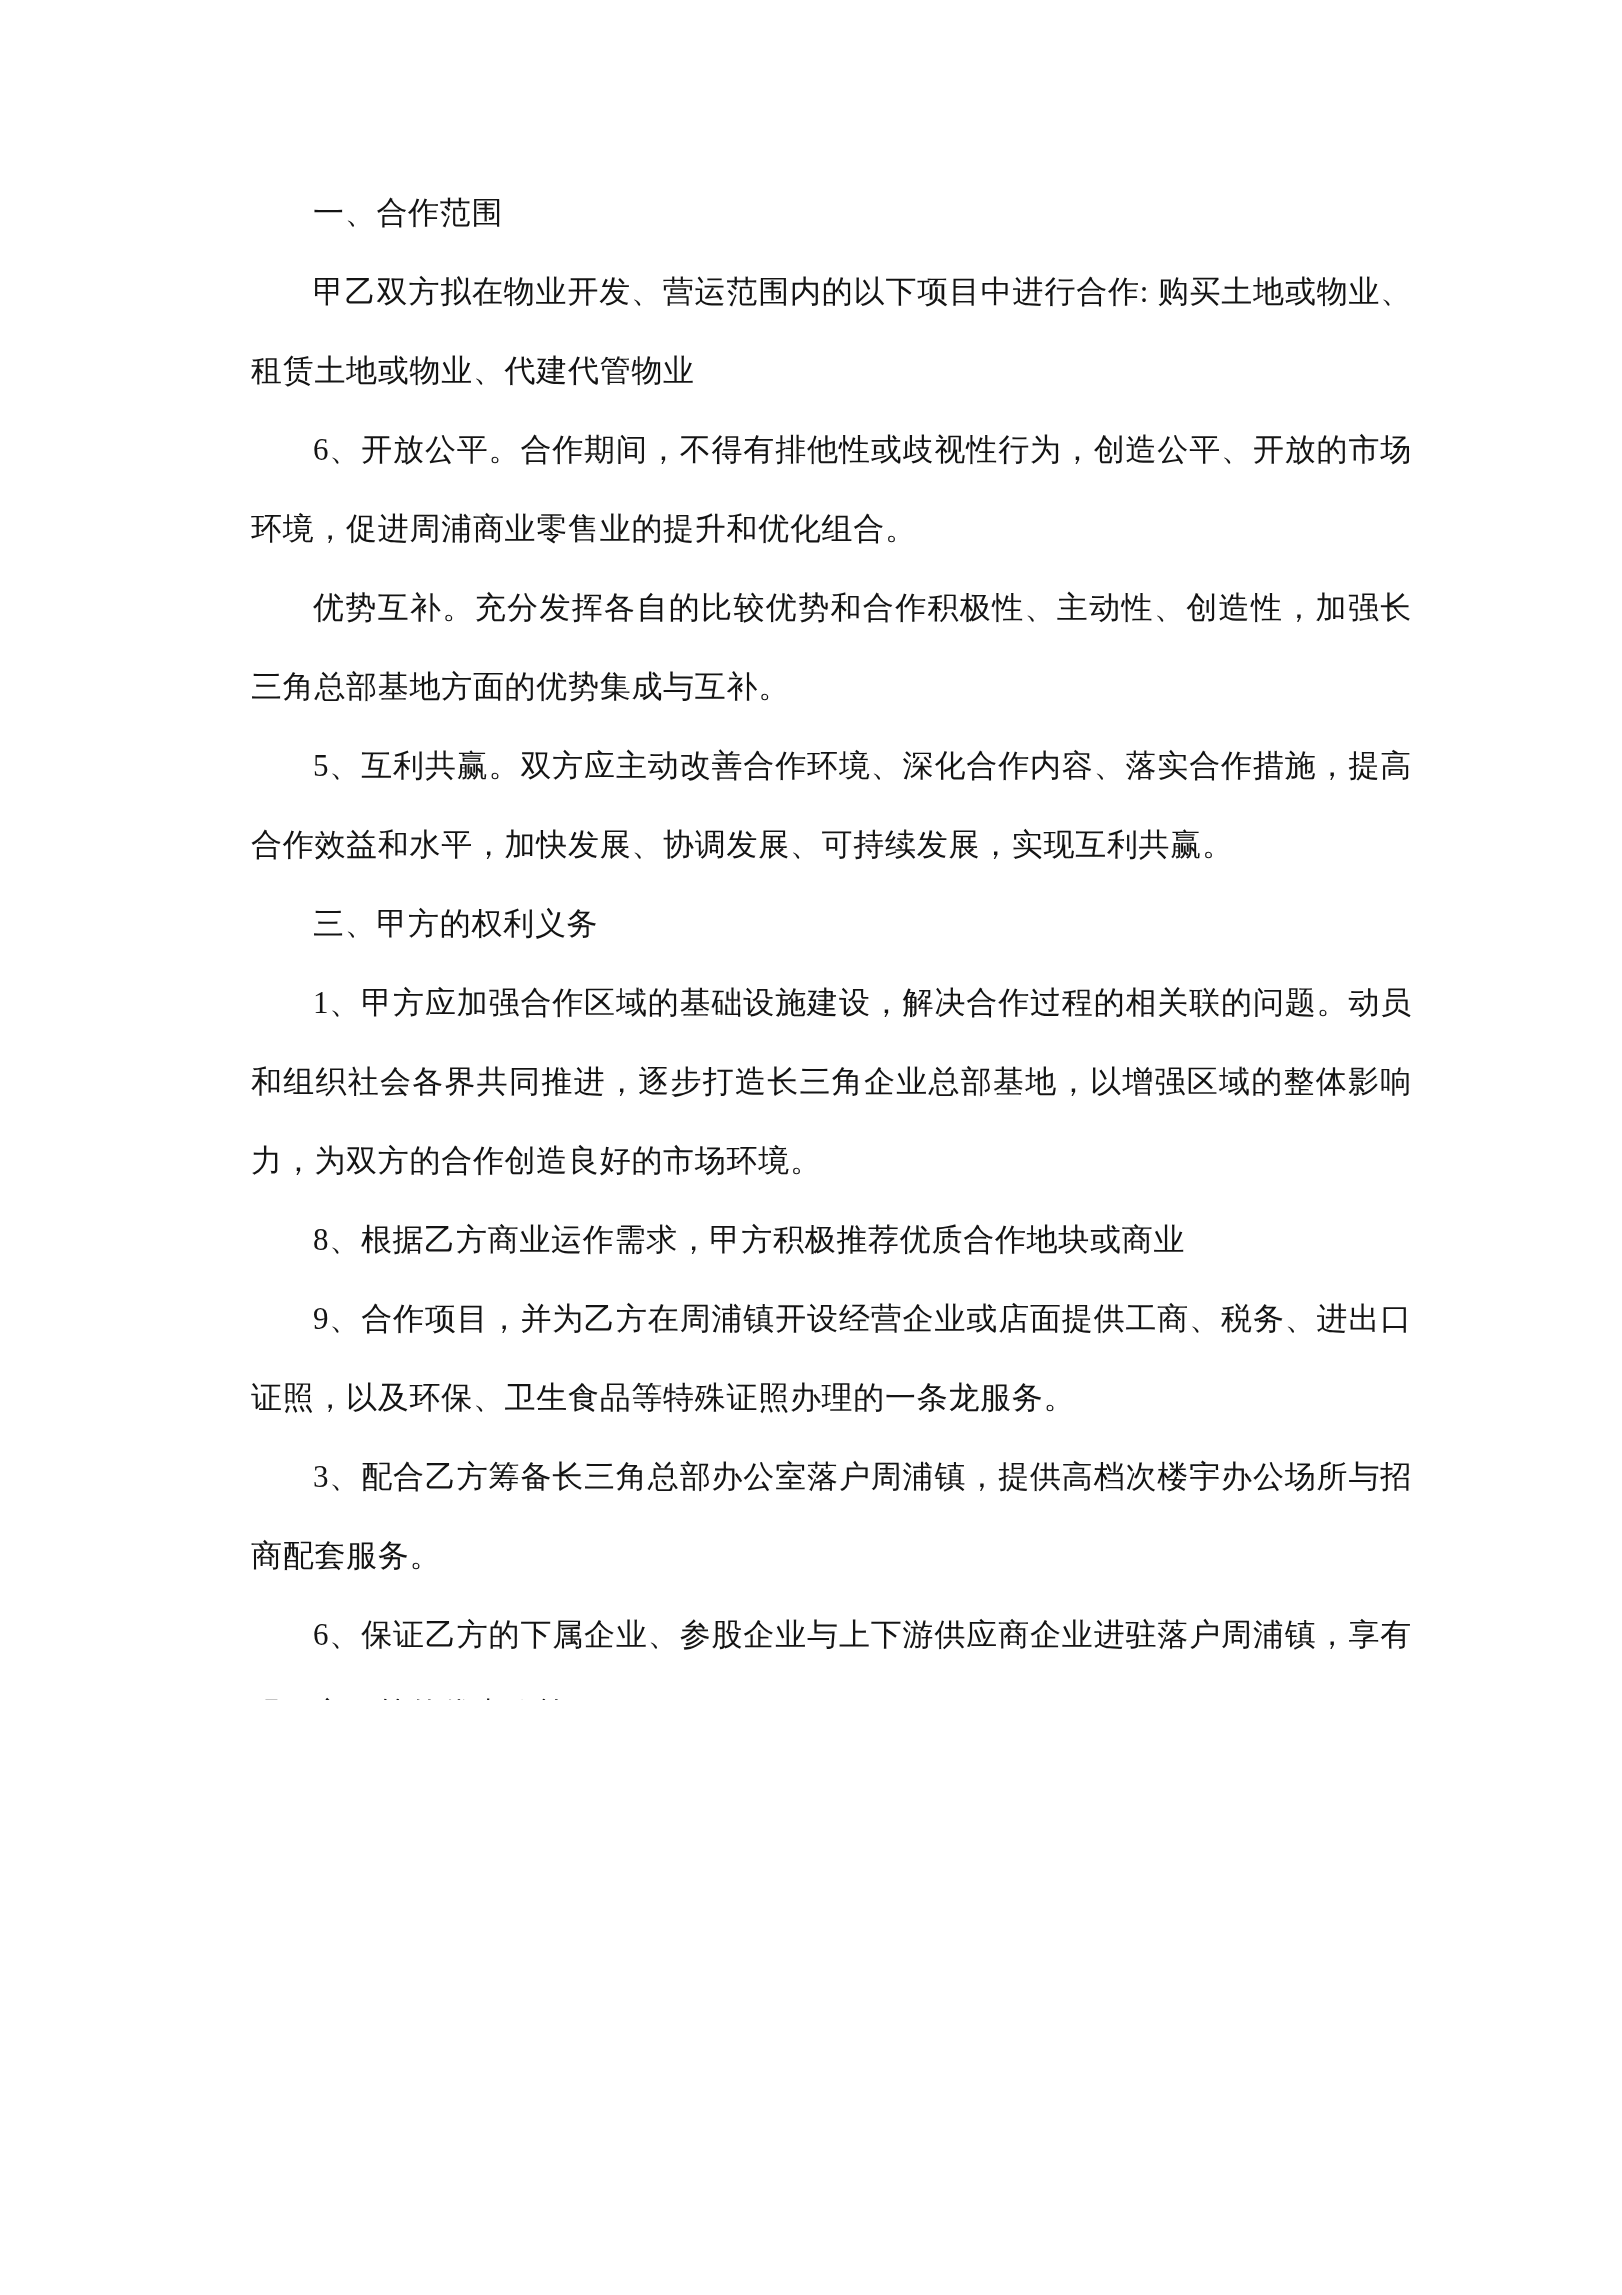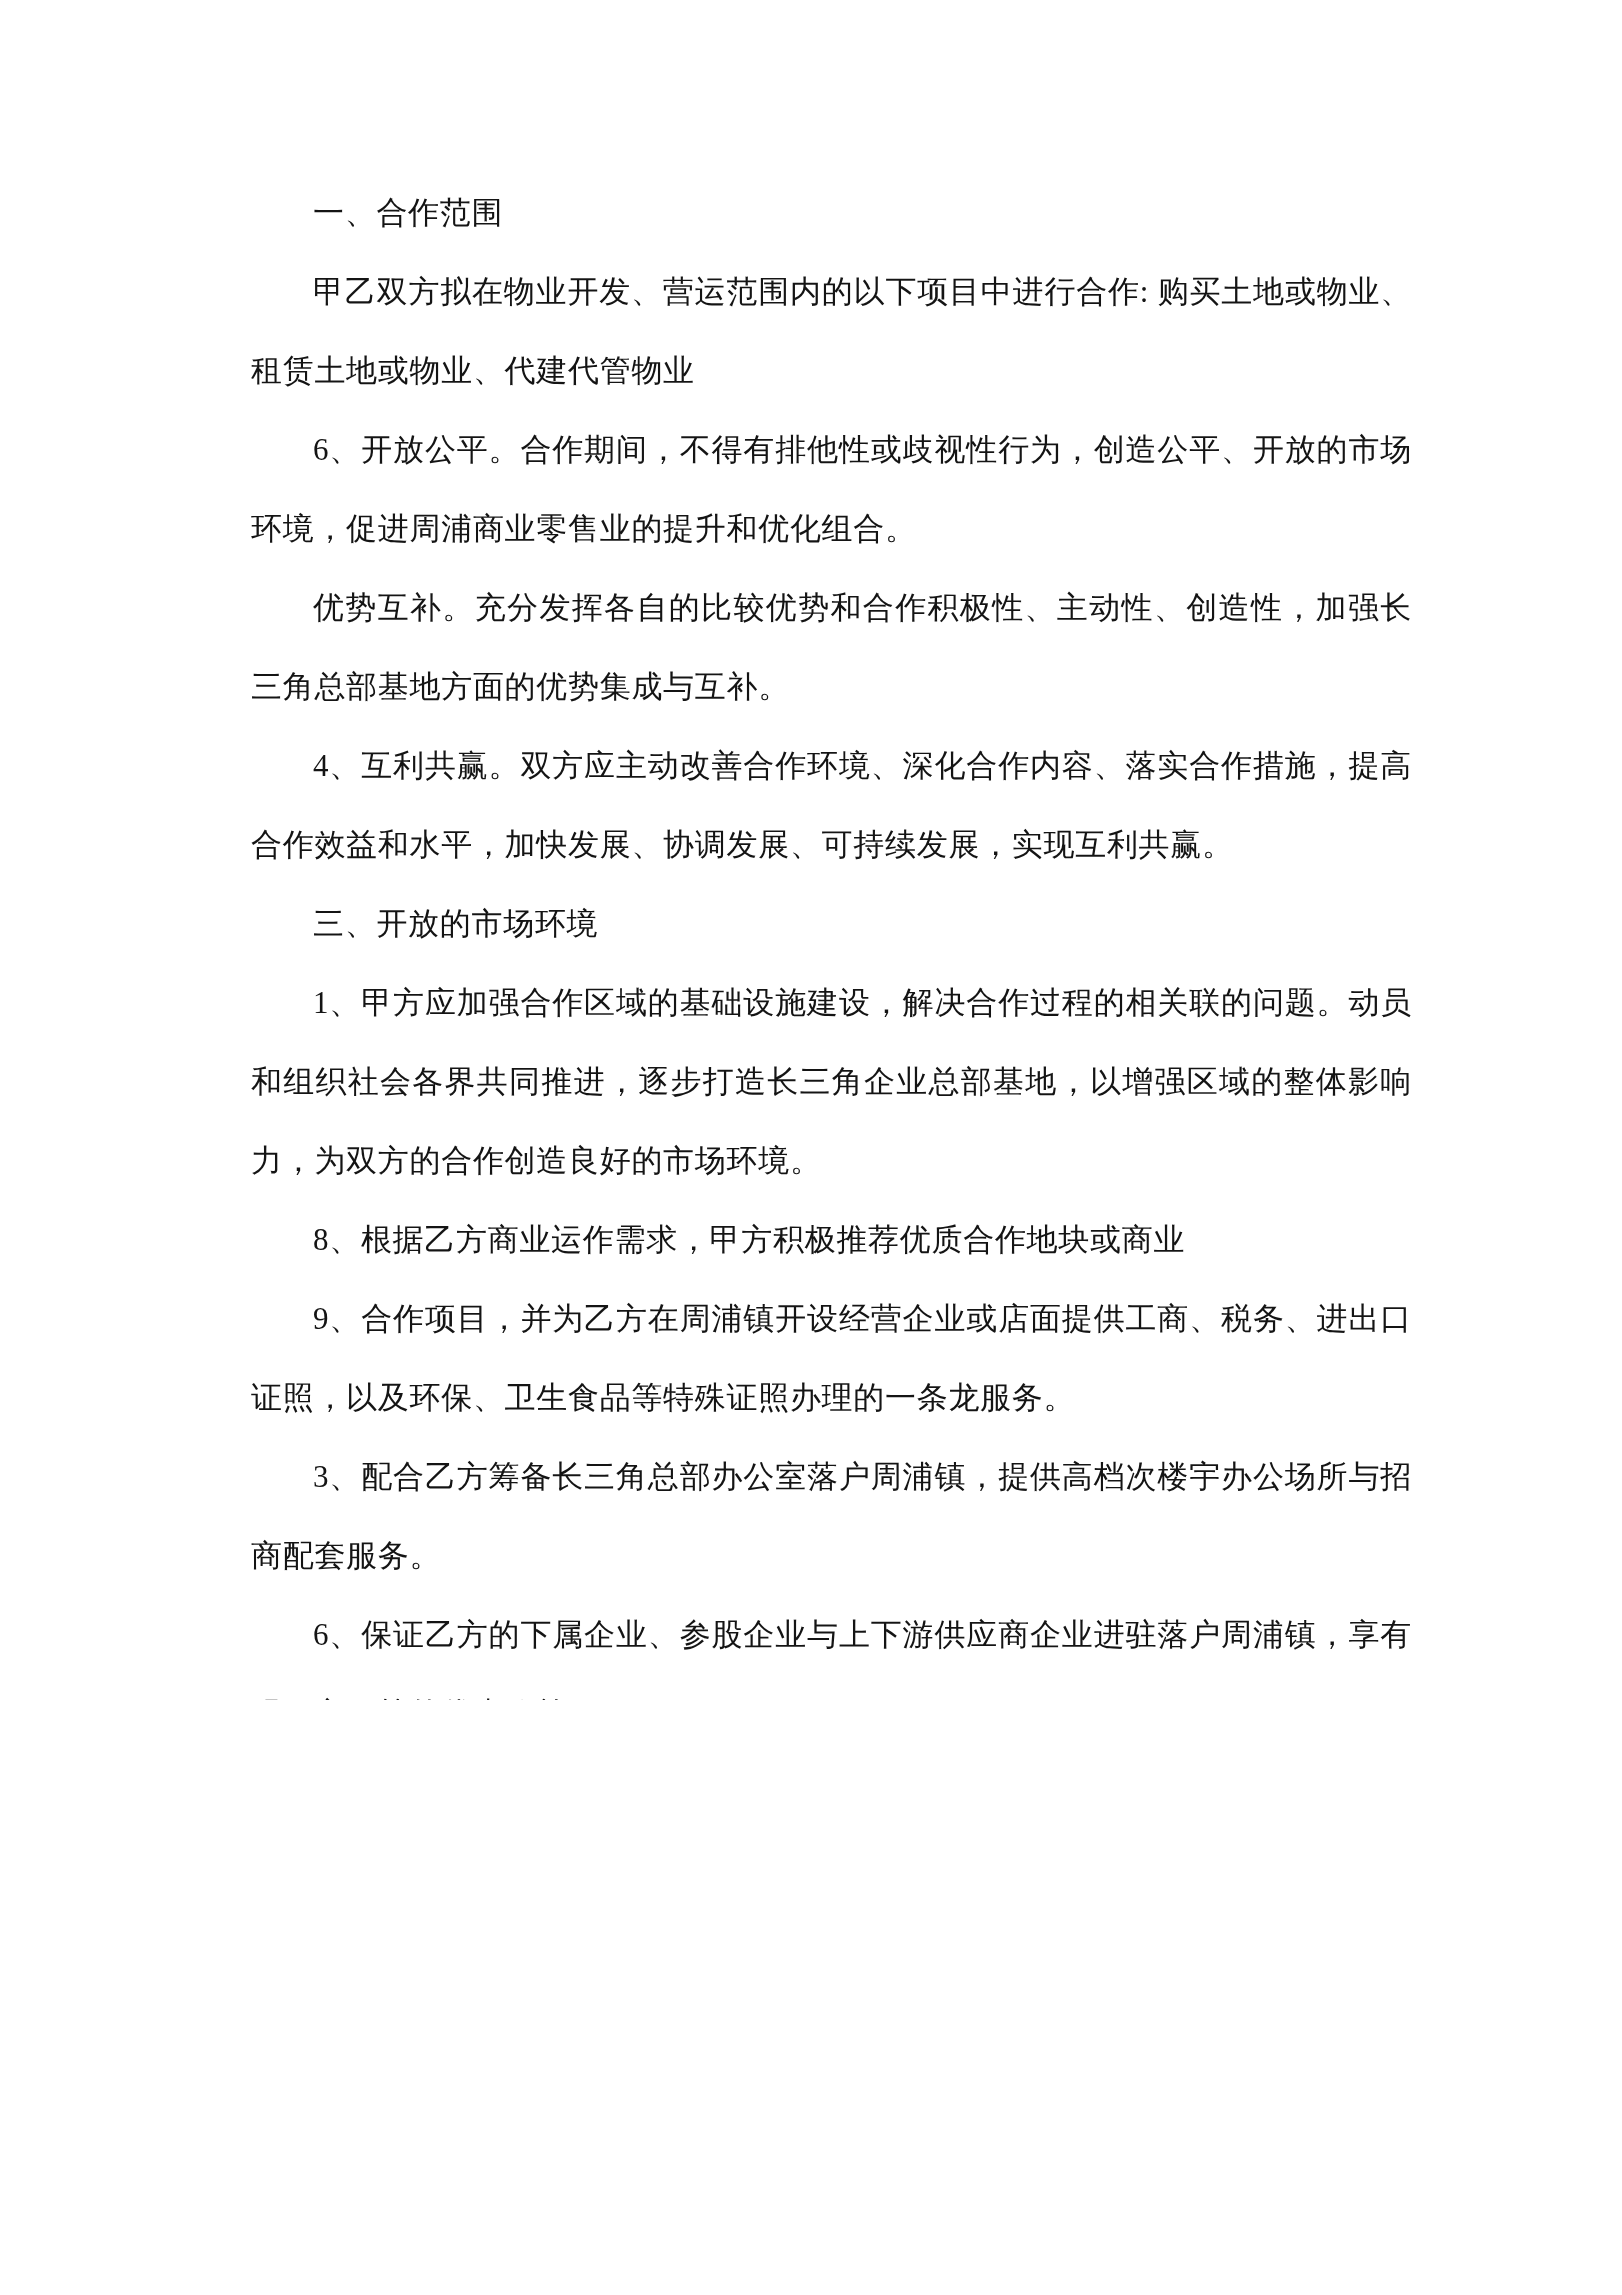--- a/index.html
+++ b/index.html
@@ -37,22 +37,22 @@
 </style>
 </head>
 <body>
 
 <div class="page">
   <div class="doc-body">
       <p>一、合作范围</p>
       <p>甲乙双方拟在物业开发、营运范围内的以下项目中进行合作: 购买土地或物业、租赁土地或物业、代建代管物业</p>
       <p>6、开放公平。合作期间，不得有排他性或歧视性行为，创造公平、开放的市场环境，促进周浦商业零售业的提升和优化组合。</p>
       <p>优势互补。充分发挥各自的比较优势和合作积极性、主动性、创造性，加强长三角总部基地方面的优势集成与互补。</p>
-      <p>4、互利共赢。双方应主动改善合作环境、深化合作内容、落实合作措施，提高合作效益和水平，加快发展、协调发展、可持续发展，实现互利共赢。</p>
-      <p>三、开放的市场环境</p>
+      <p>5、互利共赢。双方应主动改善合作环境、深化合作内容、落实合作措施，提高合作效益和水平，加快发展、协调发展、可持续发展，实现互利共赢。</p>
+      <p>三、甲方的权利义务</p>
       <p>1、甲方应加强合作区域的基础设施建设，解决合作过程的相关联的问题。动员和组织社会各界共同推进，逐步打造长三角企业总部基地，以增强区域的整体影响力，为双方的合作创造良好的市场环境。</p>
       <p>8、根据乙方商业运作需求，甲方积极推荐优质合作地块或商业</p>
       <p>9、合作项目，并为乙方在周浦镇开设经营企业或店面提供工商、税务、进出口证照，以及环保、卫生食品等特殊证照办理的一条龙服务。</p>
       <p>3、配合乙方筹备长三角总部办公室落户周浦镇，提供高档次楼宇办公场所与招商配套服务。</p>
       <p>6、保证乙方的下属企业、参股企业与上下游供应商企业进驻落户周浦镇，享有跟乙方同等的优惠政策。</p>
     </div>
 </div>
 
 
 </body></html>

